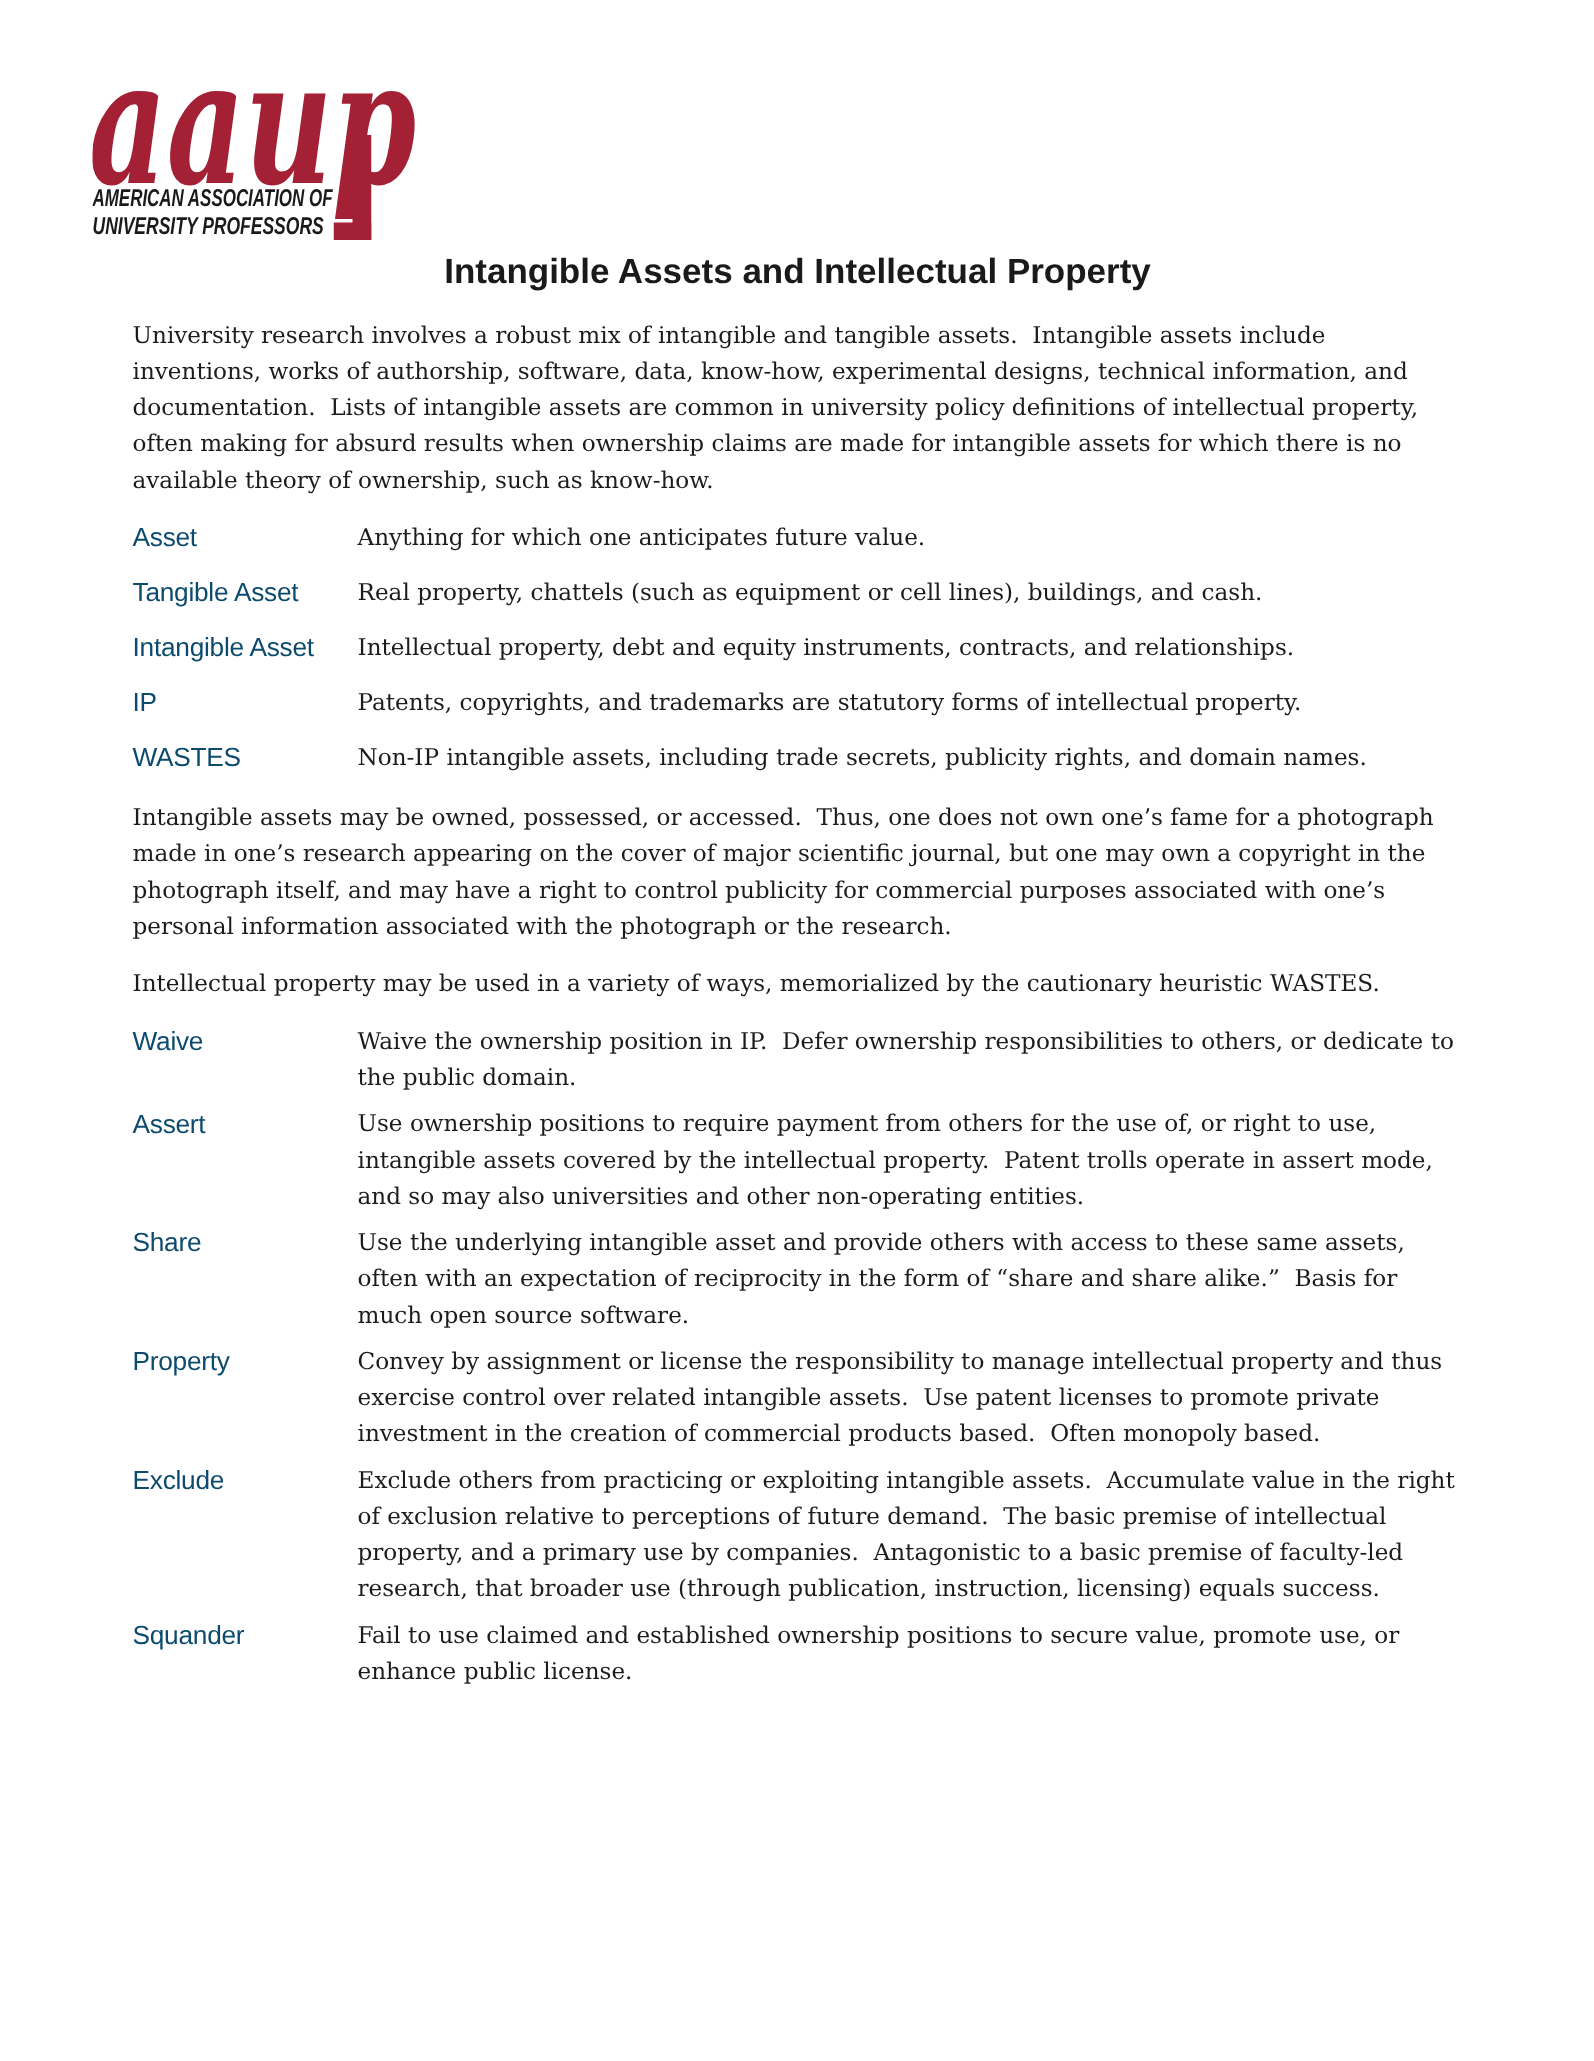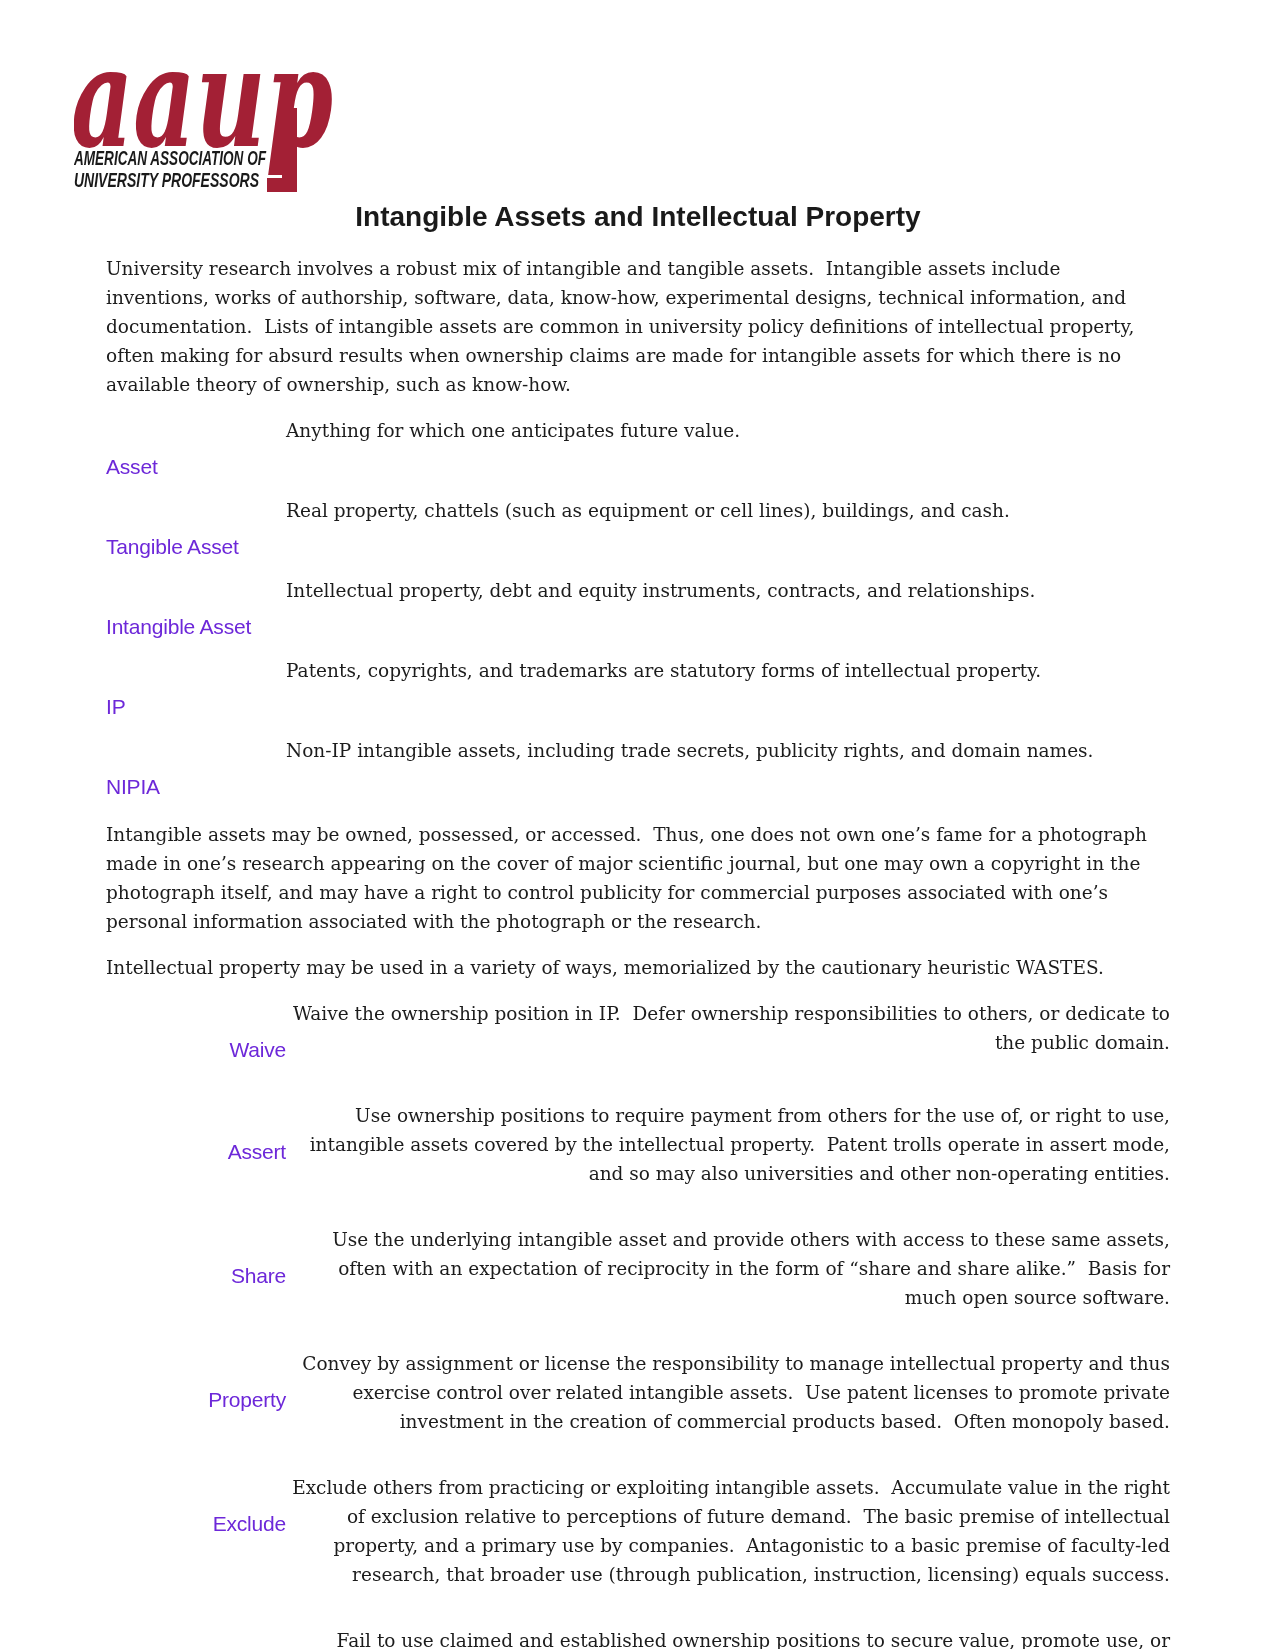--- a/index.html
+++ b/index.html
@@ -38,31 +38,29 @@
     white-space: pre-wrap;
     margin: 0 12px 17px 0;
   }
   .def-list {
     display: grid;
     grid-template-columns: 180px 1fr;
     row-gap: 15px;
     margin: 3px 0 19px 0;
   }
   .def-list.wastes {
-    row-gap: 37px;
+    row-gap: 8px;
     margin-top: 6px;
-    text-align: right;
   }
   .term {
     font-family: "Liberation Sans", sans-serif;
     font-size: 21px;
     letter-spacing: -0.2px;
-    color: #6d28d9;
+    color: #0c4a6e;
     line-height: 29px;
-    margin-top: 36px;
   }
   .def {
     font-size: 18.5px;
     line-height: 29px;
     white-space: pre-wrap;
   }
 </style>
 </head>
 <body>
 
@@ -88,21 +86,21 @@
 
     <div class="term">Tangible Asset</div>
     <div class="def">Real property, chattels (such as equipment or cell lines), buildings, and cash.</div>
 
     <div class="term">Intangible Asset</div>
     <div class="def">Intellectual property, debt and equity instruments, contracts, and relationships.</div>
 
     <div class="term">IP</div>
     <div class="def">Patents, copyrights, and trademarks are statutory forms of intellectual property.</div>
 
-    <div class="term">NIPIA</div>
+    <div class="term">WASTES</div>
     <div class="def">Non-IP intangible assets, including trade secrets, publicity rights, and domain names.</div>
   </div>
 
   <div class="para">Intangible assets may be owned, possessed, or accessed.  Thus, one does not own one’s fame for a photograph made in one’s research appearing on the cover of major scientific journal, but one may own a copyright in the photograph itself, and may have a right to control publicity for commercial purposes associated with one’s personal information associated with the photograph or the research.</div>
 
   <div class="para">Intellectual property may be used in a variety of ways, memorialized by the cautionary heuristic WASTES.</div>
 
   <div class="def-list wastes">
     <div class="term">Waive</div>
     <div class="def">Waive the ownership position in IP.  Defer ownership responsibilities to others, or dedicate to the public domain.</div>

